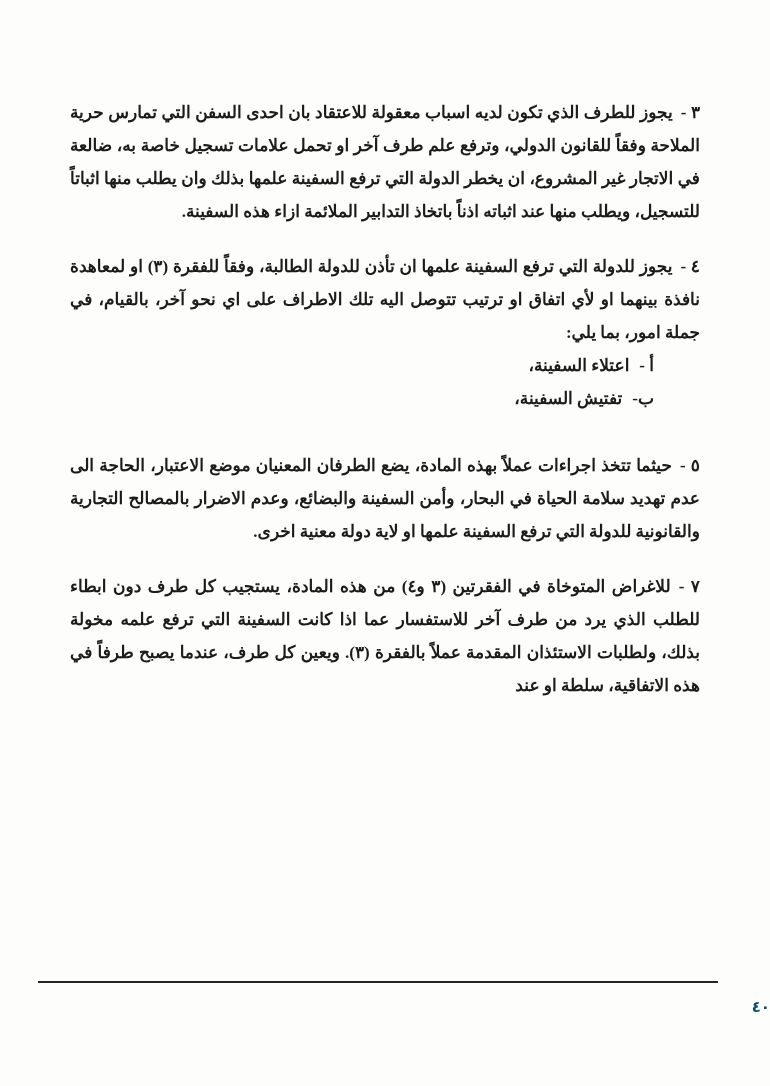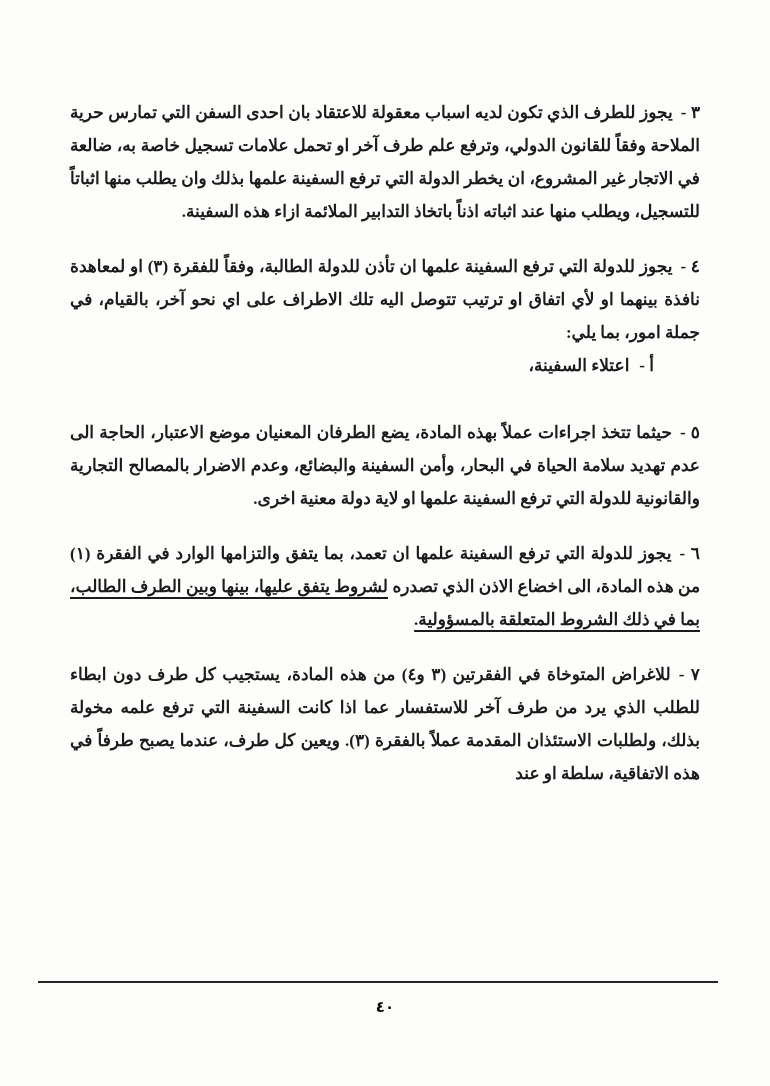--- a/index.html
+++ b/index.html
@@ -34,44 +34,43 @@
   .sub-marker { margin-left: 10px; white-space: nowrap; }
   .underlined { text-decoration: underline; text-underline-offset: 5px; text-decoration-thickness: 1.5px; }
   .footer-line {
     position: absolute;
     top: 981px; left: 38px; right: 52px;
     border-top: 2px solid #242424;
   }
   .page-number {
     position: absolute;
     top: 998px; left: 0; width: 100%;
-    text-align: center;
     direction: rtl;
     font-size: 15px;
     font-weight: 700;
-    color: #000000;
+    color: #0c4a6e;
   }
 </style>
 </head>
 <body>
 
 <div class="page">
 
   <div class="text-block">
 
     <p class="para"><span class="marker">٣ -</span><span>يجوز للطرف الذي تكون لديه اسباب معقولة للاعتقاد بان احدى السفن التي تمارس حرية الملاحة وفقاً للقانون الدولي، وترفع علم طرف آخر او تحمل علامات تسجيل خاصة به، ضالعة في الاتجار غير المشروع، ان يخطر الدولة التي ترفع السفينة علمها بذلك وان يطلب منها اثباتاً للتسجيل، ويطلب منها عند اثباته اذناً باتخاذ التدابير الملائمة ازاء هذه السفينة.</span></p>
 
     <div class="para-group">
       <p class="para intro"><span class="marker">٤ -</span><span>يجوز للدولة التي ترفع السفينة علمها ان تأذن للدولة الطالبة، وفقاً للفقرة (٣) او لمعاهدة نافذة بينهما او لأي اتفاق او ترتيب تتوصل اليه تلك الاطراف على اي نحو آخر، بالقيام، في جملة امور، بما يلي:</span></p>
       <p class="subitem"><span class="sub-marker">أ -</span><span>اعتلاء السفينة،</span></p>
+      <p class="subitem"><span class="sub-marker">ب-</span><span>تفتيش السفينة،</span></p>
     </div>
 
     <p class="para"><span class="marker">٥ -</span><span>حيثما تتخذ اجراءات عملاً بهذه المادة، يضع الطرفان المعنيان موضع الاعتبار، الحاجة الى عدم تهديد سلامة الحياة في البحار، وأمن السفينة والبضائع، وعدم الاضرار بالمصالح التجارية والقانونية للدولة التي ترفع السفينة علمها او لاية دولة معنية اخرى.</span></p>
 
-    <p class="para"><span class="marker">٦ -</span><span>يجوز للدولة التي ترفع السفينة علمها ان تعمد، بما يتفق والتزامها الوارد في الفقرة (١) من هذه المادة، الى اخضاع الاذن الذي تصدره </span><span class="underlined">لشروط يتفق عليها، بينها وبين الطرف الطالب، بما في ذلك الشروط المتعلقة بالمسؤولية.</span></p>
 
     <p class="para"><span class="marker">٧ -</span><span>للاغراض المتوخاة في الفقرتين (٣ و٤) من هذه المادة، يستجيب كل طرف دون ابطاء للطلب الذي يرد من طرف آخر للاستفسار عما اذا كانت السفينة التي ترفع علمه مخولة بذلك، ولطلبات الاستئذان المقدمة عملاً بالفقرة (٣). ويعين كل طرف، عندما يصبح طرفاً في هذه الاتفاقية، سلطة او عند</span></p>
 
   </div>
 
   <div class="footer-line"></div>
 
   <div class="page-number">٤٠</div>
 
 </div>

